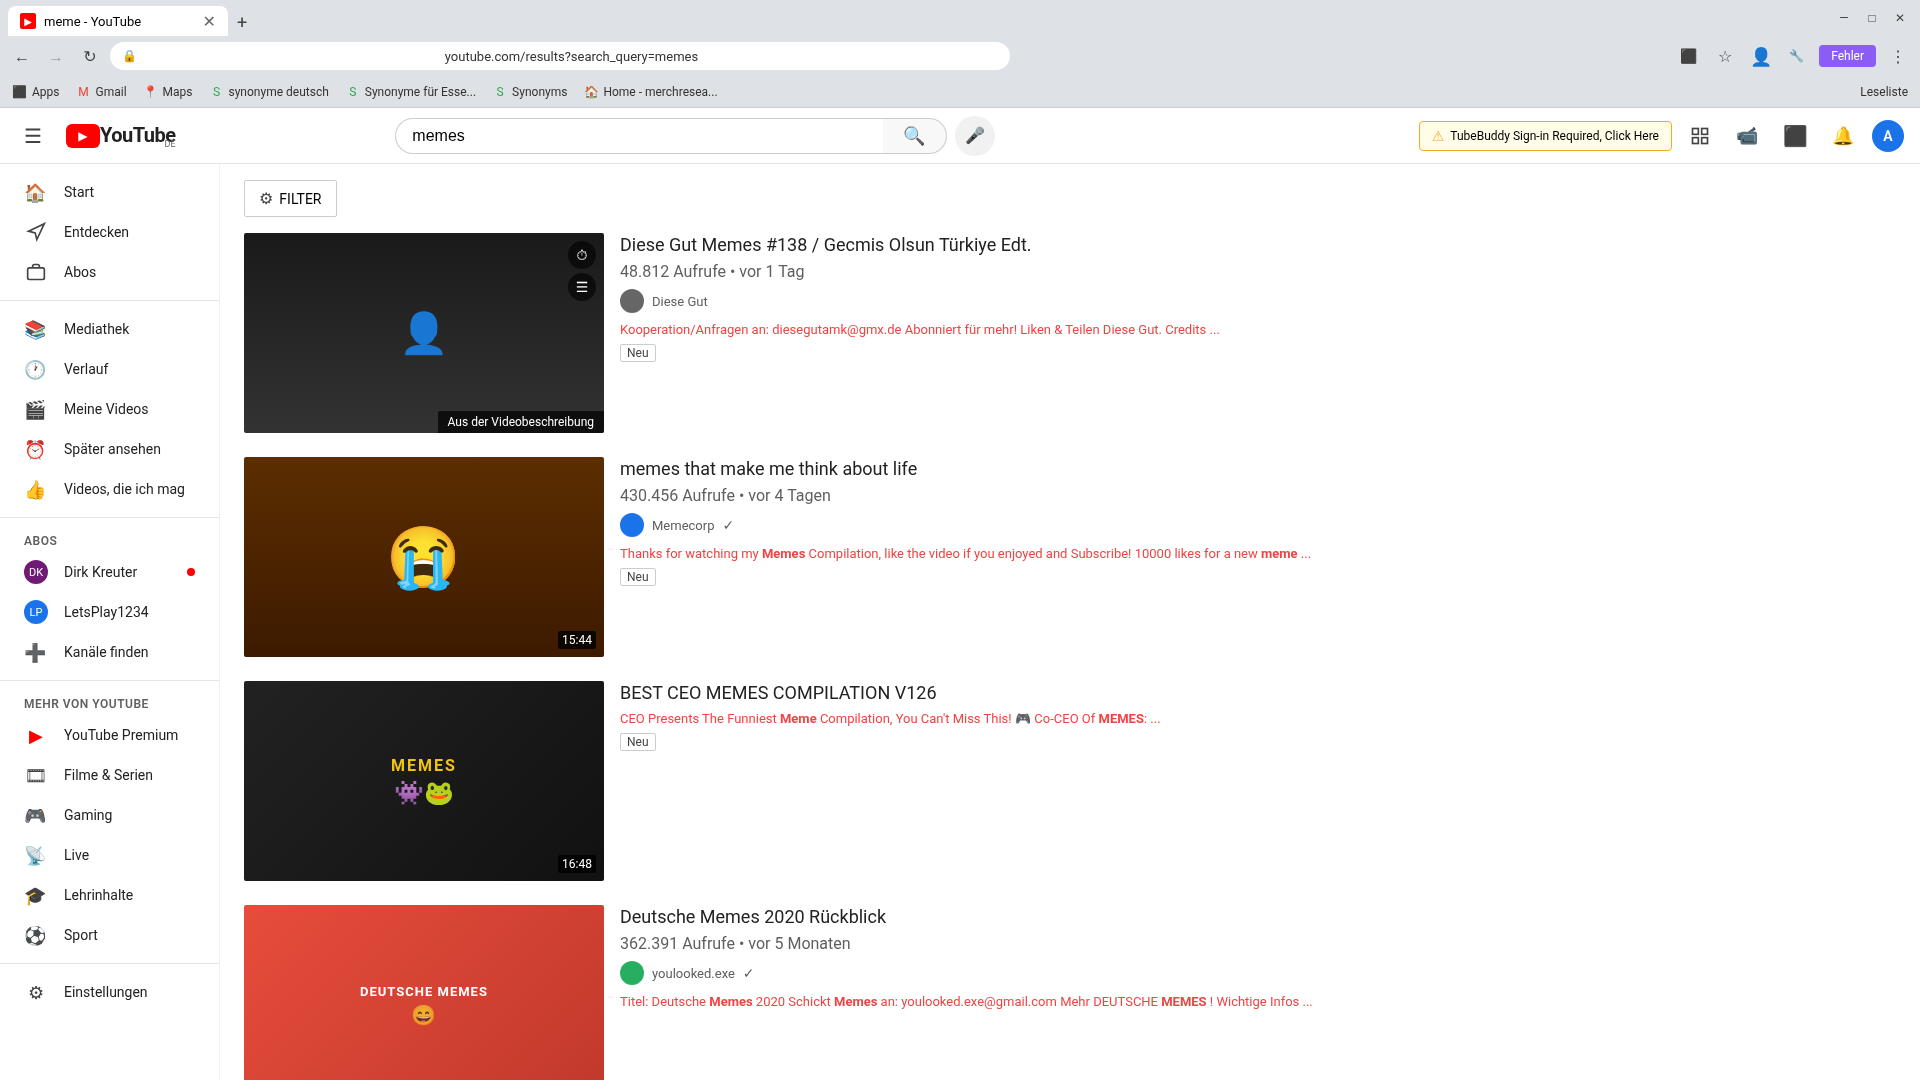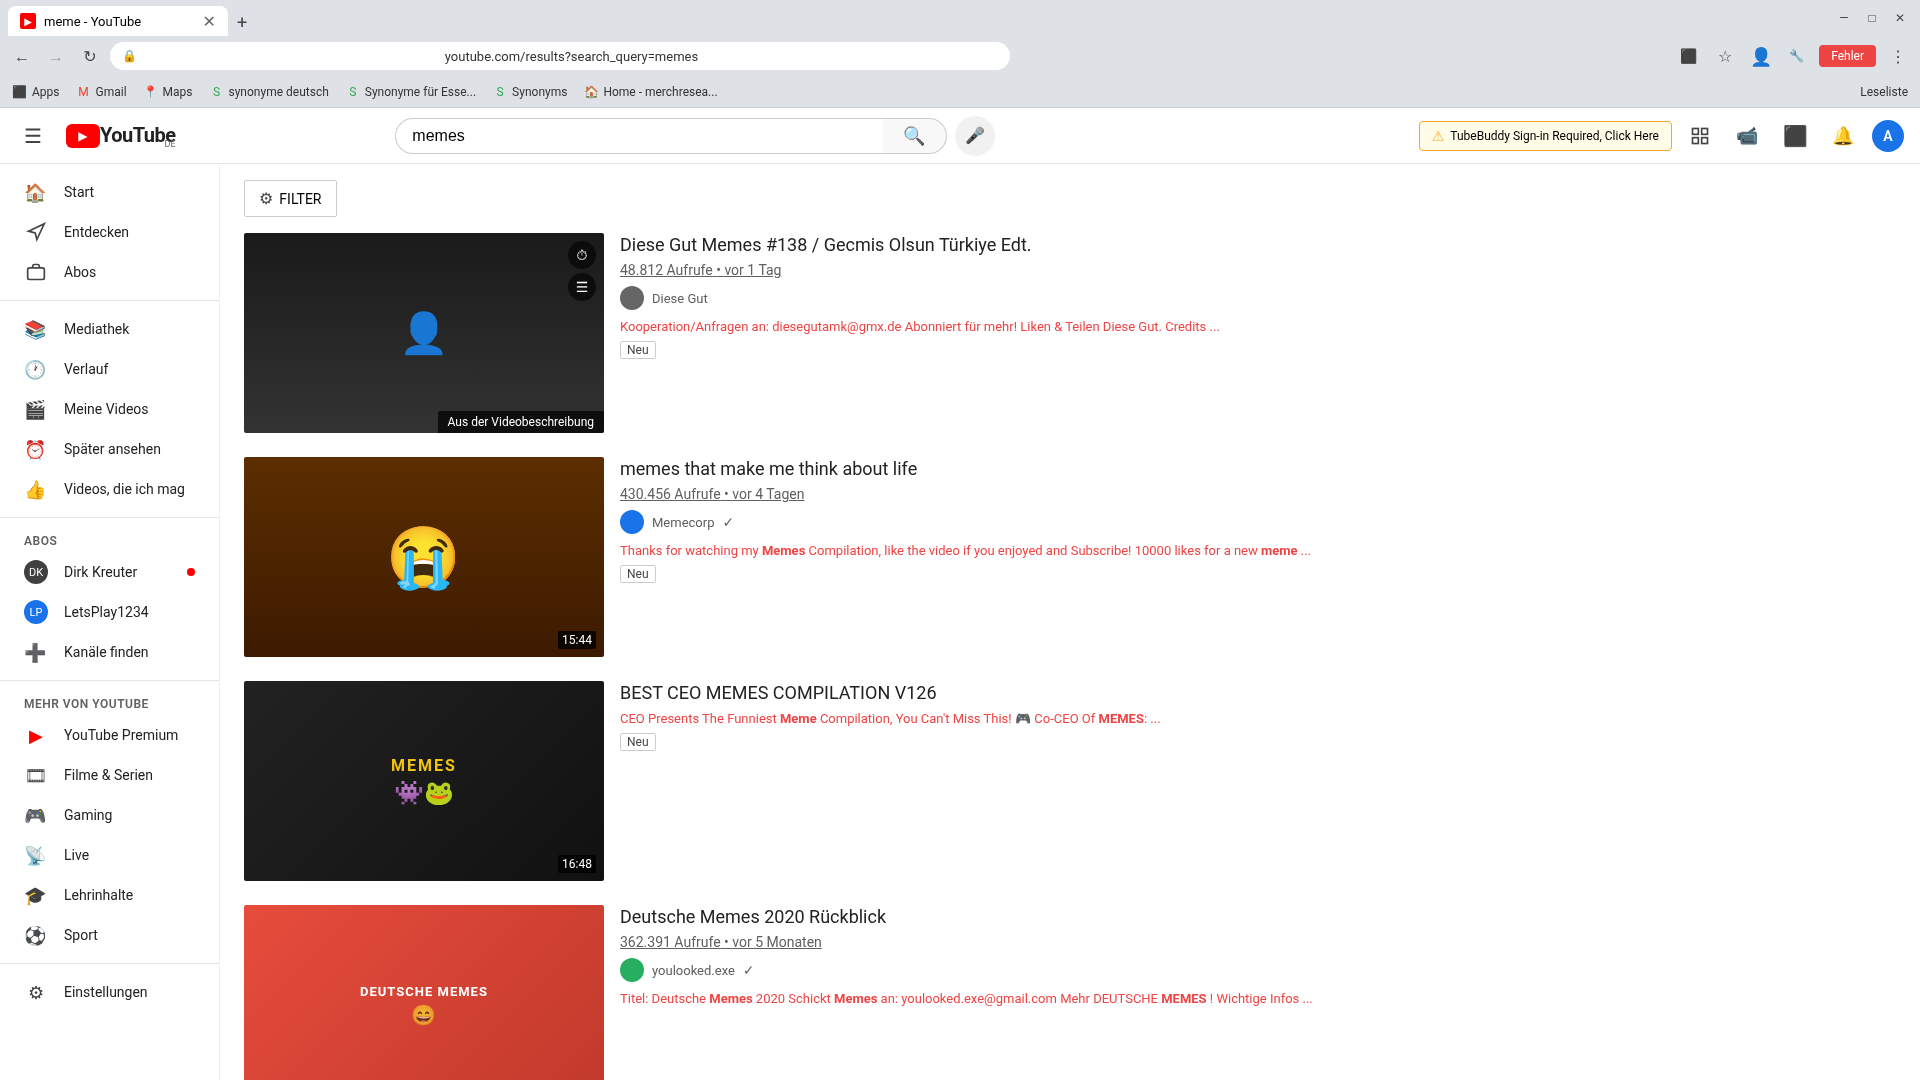--- a/index.html
+++ b/index.html
@@ -15,21 +15,21 @@
     .new-tab { width: 28px; height: 28px; display: flex; align-items: center; justify-content: center; cursor: pointer; color: #444; font-size: 18px; }
     .window-controls { margin-left: auto; display: flex; gap: 4px; }
     .wc-btn { width: 24px; height: 24px; border-radius: 50%; display: flex; align-items: center; justify-content: center; cursor: pointer; font-size: 12px; color: #444; }
 
     
     .address-bar { background: #dee1e6; height: 40px; display: flex; align-items: center; padding: 0 8px; gap: 6px; }
     .nav-btn { width: 28px; height: 28px; display: flex; align-items: center; justify-content: center; cursor: pointer; color: #444; border-radius: 50%; font-size: 16px; }
     .url-bar { flex: 1; height: 28px; background: #fff; border-radius: 14px; display: flex; align-items: center; padding: 0 12px; font-size: 13px; color: #333; gap: 8px; max-width: 900px; }
     .url-text { flex: 1; text-align: center; }
     .address-bar-right { margin-left: auto; display: flex; align-items: center; gap: 8px; }
-    .error-btn { background: #ef4444; color: white; padding: 4px 12px; border-radius: 4px; font-size: 12px; cursor: pointer; }
+    .error-btn { background: #8b5cf6; color: white; padding: 4px 12px; border-radius: 4px; font-size: 12px; cursor: pointer; }
 
     
     .bookmarks-bar { background: #dee1e6; height: 32px; display: flex; align-items: center; padding: 0 12px; gap: 16px; border-bottom: 1px solid #ccc; }
     .bookmark-item { display: flex; align-items: center; gap: 4px; font-size: 12px; color: #333; cursor: pointer; white-space: nowrap; }
     .bookmark-icon { width: 16px; height: 16px; display: flex; align-items: center; justify-content: center; }
     .leselist-btn { margin-left: auto; font-size: 12px; color: #333; cursor: pointer; display: flex; align-items: center; gap: 4px; }
 
     
     .yt-app { display: flex; flex-direction: column; height: calc(1080px - 108px); }
     .yt-header { height: 56px; display: flex; align-items: center; padding: 0 16px; border-bottom: 1px solid #e5e5e5; gap: 16px; position: relative; z-index: 10; }
@@ -54,37 +54,37 @@
     .yt-content { flex: 1; overflow-y: auto; padding: 16px 24px; }
 
     
     .sidebar-section { margin-bottom: 8px; }
     .sidebar-section-title { font-size: 12px; font-weight: 600; color: #606060; padding: 8px 24px 4px; text-transform: uppercase; letter-spacing: 0.5px; }
     .sidebar-item { display: flex; align-items: center; gap: 16px; padding: 8px 24px; cursor: pointer; border-radius: 0; font-size: 14px; color: #222; height: 40px; }
     .sidebar-icon { width: 24px; height: 24px; display: flex; align-items: center; justify-content: center; font-size: 18px; color: #444; flex-shrink: 0; }
     .sidebar-label { font-size: 14px; }
     .sidebar-add-btn { display: flex; align-items: center; gap: 16px; padding: 8px 24px; cursor: pointer; font-size: 14px; color: #222; }
     .sidebar-divider { height: 1px; background: #e5e5e5; margin: 8px 0; }
-    .sub-avatar { width: 24px; height: 24px; border-radius: 50%; background: #404040; display: flex; align-items: center; justify-content: center; color: white; font-size: 11px; }
+    .sub-avatar { width: 24px; height: 24px; border-radius: 50%; background: #701a75; display: flex; align-items: center; justify-content: center; color: white; font-size: 11px; }
     .sub-dot { width: 8px; height: 8px; background: #f00; border-radius: 50%; margin-left: auto; }
 
     
     .filter-bar { display: flex; align-items: center; gap: 8px; padding: 0 0 16px; }
     .filter-btn { display: flex; align-items: center; gap: 6px; padding: 8px 14px; border: 1px solid #ccc; border-radius: 2px; cursor: pointer; font-size: 14px; background: #fff; }
     .filter-icon { font-size: 16px; color: #444; }
 
     
     .search-result { display: flex; gap: 16px; margin-bottom: 24px; }
     .result-thumbnail { width: 360px; min-width: 360px; height: 200px; background: #000; border-radius: 2px; position: relative; overflow: hidden; cursor: pointer; }
     .thumb-duration { position: absolute; bottom: 8px; right: 8px; background: rgba(0,0,0,0.8); color: white; font-size: 12px; padding: 2px 4px; border-radius: 2px; }
     .thumb-save { position: absolute; top: 8px; right: 8px; width: 28px; height: 28px; background: rgba(0,0,0,0.6); border-radius: 50%; display: flex; align-items: center; justify-content: center; color: white; font-size: 14px; }
     .thumb-menu { position: absolute; top: 38px; right: 8px; width: 28px; height: 28px; background: rgba(0,0,0,0.6); border-radius: 50%; display: flex; align-items: center; justify-content: center; color: white; font-size: 14px; }
     .result-info { flex: 1; }
     .result-title { font-size: 18px; font-weight: 400; color: #222; margin-bottom: 6px; cursor: pointer; line-height: 1.3; }
-    .result-meta { font-size: 14px; color: #606060; margin-bottom: 8px; text-decoration: underline; }
+    .result-meta { font-size: 16px; color: #606060; margin-bottom: 8px; }
     .result-channel { display: flex; align-items: center; gap: 8px; margin-bottom: 8px; cursor: pointer; }
     .channel-avatar { width: 24px; height: 24px; border-radius: 50%; background: #888; }
     .channel-name { font-size: 13px; color: #606060; }
     .verified-icon { font-size: 14px; color: #606060; }
     .result-desc { font-size: 13px; color: #ef4444; line-height: 1.4; }
     .new-badge { display: inline-block; background: #fff; border: 1px solid #ccc; border-radius: 2px; font-size: 12px; padding: 1px 6px; color: #444; margin-top: 4px; }
     .vidbeschreibung-btn { position: absolute; bottom: 0; right: 0; background: rgba(0,0,0,0.7); color: white; font-size: 12px; padding: 4px 10px; cursor: pointer; border-radius: 2px 0 0 0; }
 
     
     .thumb-1 { background: linear-gradient(135deg, #333 0%, #555 100%); }

